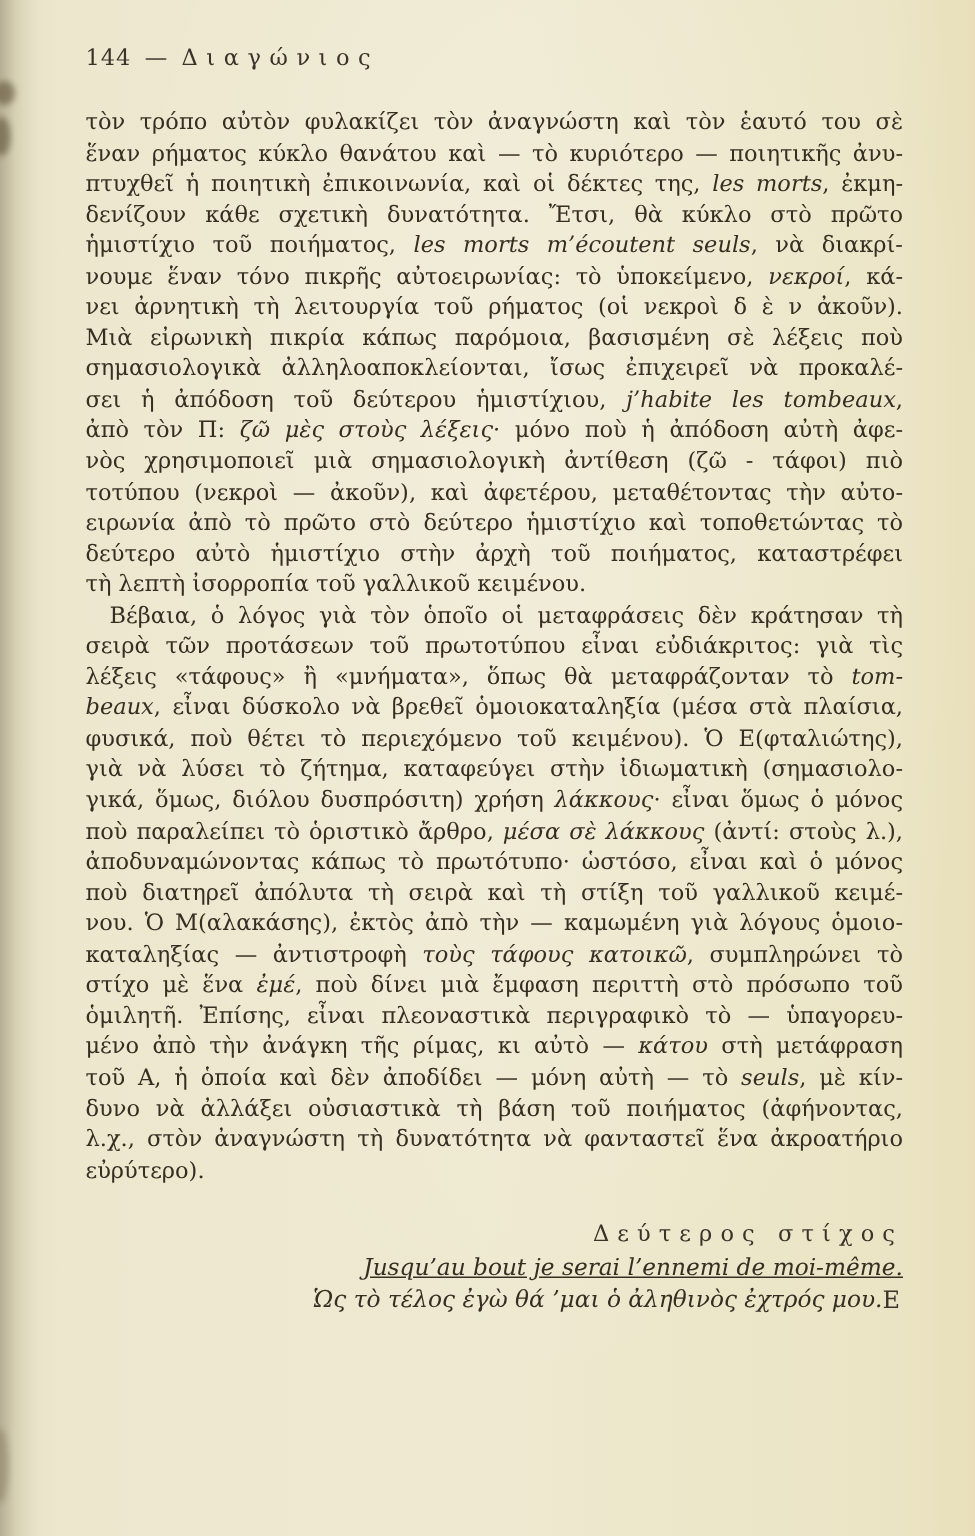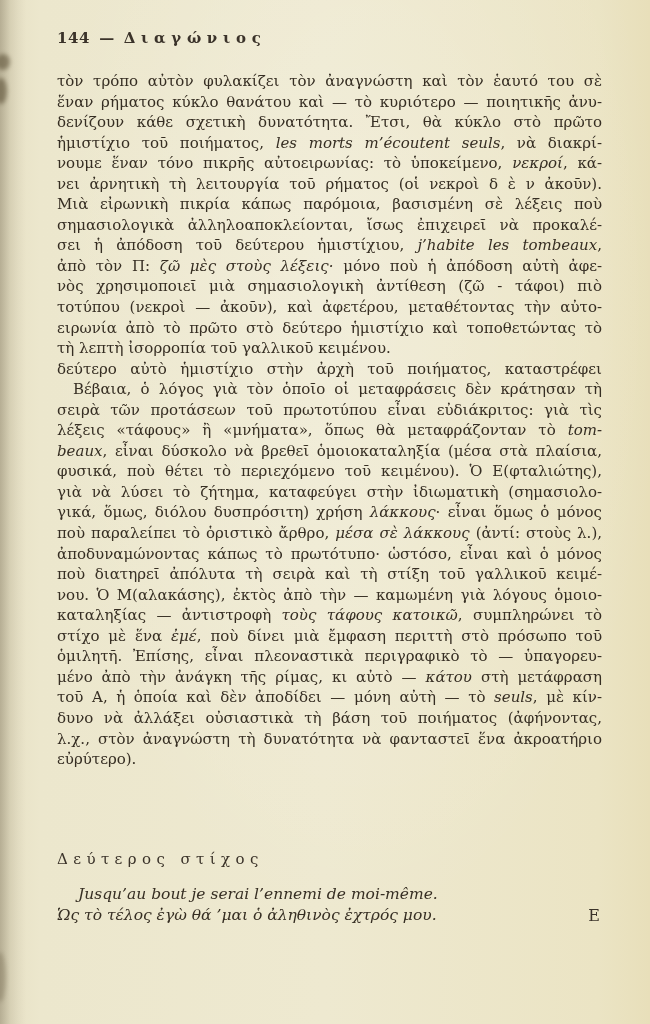--- a/index.html
+++ b/index.html
@@ -22,43 +22,43 @@
     background: linear-gradient(90deg, rgba(90,80,60,0.30), rgba(90,80,60,0.10) 10px, rgba(90,80,60,0) 26px);
     pointer-events: none;
   }
   .sm { position: absolute; background: #55492f; opacity: .55; filter: blur(2px); border-radius: 50%; }
   .sm1 { left: -4px; top: 54px;  width: 14px; height: 16px; }
   .sm2 { left: -5px; top: 78px;  width: 12px; height: 26px; }
   .sm3 { left: -6px; top: 952px; width: 12px; height: 50px; opacity: .25; }
 
   .running-header {
     position: absolute; left: 57px; top: 29px;
-    font-size: 15px; font-weight: bold; color: #3b332a;
+    font-size: 15px; font-weight: normal; color: #3b332a;
     letter-spacing: 0.04em; white-space: nowrap;
   }
   .running-header .sep { margin: 0 9px; }
   .running-header .title { letter-spacing: 0.38em; }
 
   .body-text {
     position: absolute; left: 57px; top: 71px; width: 545px;
     font-size: 15px; line-height: 20.55px;
   }
   .para { margin: 0; }
   .para.indent .line:first-child { text-indent: 16px; }
   .line { text-align: justify; text-align-last: justify; }
   .line.last { text-align-last: left; }
   .line em { font-style: italic; }
 
-  .verse-section { position: absolute; left: 57px; top: 850px; width: 545px; }
+  .verse-section { position: absolute; left: 57px; top: 813px; width: 545px; text-align: right; }
   .section-heading {
     margin: 0; font-size: 15px; font-weight: normal; color: #3b332a;
     letter-spacing: 0.36em; white-space: nowrap;
   }
   .verse { font-style: italic; font-size: 15.5px; line-height: 21px; }
-  .verse.french { margin-top: 16px; padding-left: 21px; }
+  .verse.french { margin-top: 4px; padding-left: 21px; text-decoration: underline; }
   .verse.greek  { margin-top: 0; padding-left: 0; }
   .author-initial {
     float: right; font-style: normal; font-size: 16px; color: #3b332a;
     margin-right: 2px;
   }
 </style>
 </head>
 <body>
 
 <div class="page">
@@ -68,33 +68,34 @@
   <div class="sm sm3"></div>
 
   <div class="running-header">
     <span class="num">144</span><span class="sep">—</span><span class="title">Διαγώνιος</span>
   </div>
 
   <div class="body-text" id="paras">
       <div class="para">
         <div class="line"><span>τὸν τρόπο αὐτὸν φυλακίζει τὸν ἀναγνώστη καὶ τὸν ἑαυτό του σὲ</span></div>
         <div class="line"><span>ἕναν ρήματος κύκλο θανάτου καὶ — τὸ κυριότερο — ποιητικῆς ἀνυ-</span></div>
+        <div class="line"><span>πτυχθεῖ ἡ ποιητικὴ ἐπικοινωνία, καὶ οἱ δέκτες της, </span><em>les morts</em><span>, ἐκμη-</span></div>
         <div class="line"><span>δενίζουν κάθε σχετικὴ δυνατότητα. Ἔτσι, θὰ κύκλο στὸ πρῶτο</span></div>
         <div class="line"><span>ἡμιστίχιο τοῦ ποιήματος, </span><em>les morts m’écoutent seuls</em><span>, νὰ διακρί-</span></div>
         <div class="line"><span>νουμε ἕναν τόνο πικρῆς αὐτοειρωνίας: τὸ ὑποκείμενο, </span><em>νεκροί</em><span>, κά-</span></div>
         <div class="line"><span>νει ἀρνητικὴ τὴ λειτουργία τοῦ ρήματος (οἱ νεκροὶ δ ὲ ν ἀκοῦν).</span></div>
         <div class="line"><span>Μιὰ εἰρωνικὴ πικρία κάπως παρόμοια, βασισμένη σὲ λέξεις ποὺ</span></div>
         <div class="line"><span>σημασιολογικὰ ἀλληλοαποκλείονται, ἴσως ἐπιχειρεῖ νὰ προκαλέ-</span></div>
         <div class="line"><span>σει ἡ ἀπόδοση τοῦ δεύτερου ἡμιστίχιου, </span><em>j’habite les tombeaux</em><span>,</span></div>
         <div class="line"><span>ἀπὸ τὸν Π: </span><em>ζῶ μὲς στοὺς λέξεις·</em><span> μόνο ποὺ ἡ ἀπόδοση αὐτὴ ἀφε-</span></div>
         <div class="line"><span>νὸς χρησιμοποιεῖ μιὰ σημασιολογικὴ ἀντίθεση (ζῶ - τάφοι) πιὸ</span></div>
         <div class="line"><span>τοτύπου (νεκροὶ — ἀκοῦν), καὶ ἀφετέρου, μεταθέτοντας τὴν αὐτο-</span></div>
         <div class="line"><span>ειρωνία ἀπὸ τὸ πρῶτο στὸ δεύτερο ἡμιστίχιο καὶ τοποθετώντας τὸ</span></div>
+        <div class="line"><span>δεύτερο αὐτὸ ἡμιστίχιο στὴν ἀρχὴ τοῦ ποιήματος, καταστρέφει</span></div>
         <div class="line last"><span>τὴ λεπτὴ ἰσορροπία τοῦ γαλλικοῦ κειμένου.</span></div>
-        <div class="line"><span>δεύτερο αὐτὸ ἡμιστίχιο στὴν ἀρχὴ τοῦ ποιήματος, καταστρέφει</span></div>
       </div>
       <div class="para indent">
         <div class="line"><span>Βέβαια, ὁ λόγος γιὰ τὸν ὁποῖο οἱ μεταφράσεις δὲν κράτησαν τὴ</span></div>
         <div class="line"><span>σειρὰ τῶν προτάσεων τοῦ πρωτοτύπου εἶναι εὐδιάκριτος: γιὰ τὶς</span></div>
         <div class="line"><span>λέξεις «τάφους» ἢ «μνήματα», ὅπως θὰ μεταφράζονταν τὸ </span><em>tom-</em></div>
         <div class="line"><em>beaux</em><span>, εἶναι δύσκολο νὰ βρεθεῖ ὁμοιοκαταληξία (μέσα στὰ πλαίσια,</span></div>
         <div class="line"><span>φυσικά, ποὺ θέτει τὸ περιεχόμενο τοῦ κειμένου). Ὁ Ε(φταλιώτης),</span></div>
         <div class="line"><span>γιὰ νὰ λύσει τὸ ζήτημα, καταφεύγει στὴν ἰδιωματικὴ (σημασιολο-</span></div>
         <div class="line"><span>γικά, ὅμως, διόλου δυσπρόσιτη) χρήση </span><em>λάκκους</em><span>· εἶναι ὅμως ὁ μόνος</span></div>
         <div class="line"><span>ποὺ παραλείπει τὸ ὁριστικὸ ἄρθρο, </span><em>μέσα σὲ λάκκους</em><span> (ἀντί: στοὺς λ.),</span></div>

